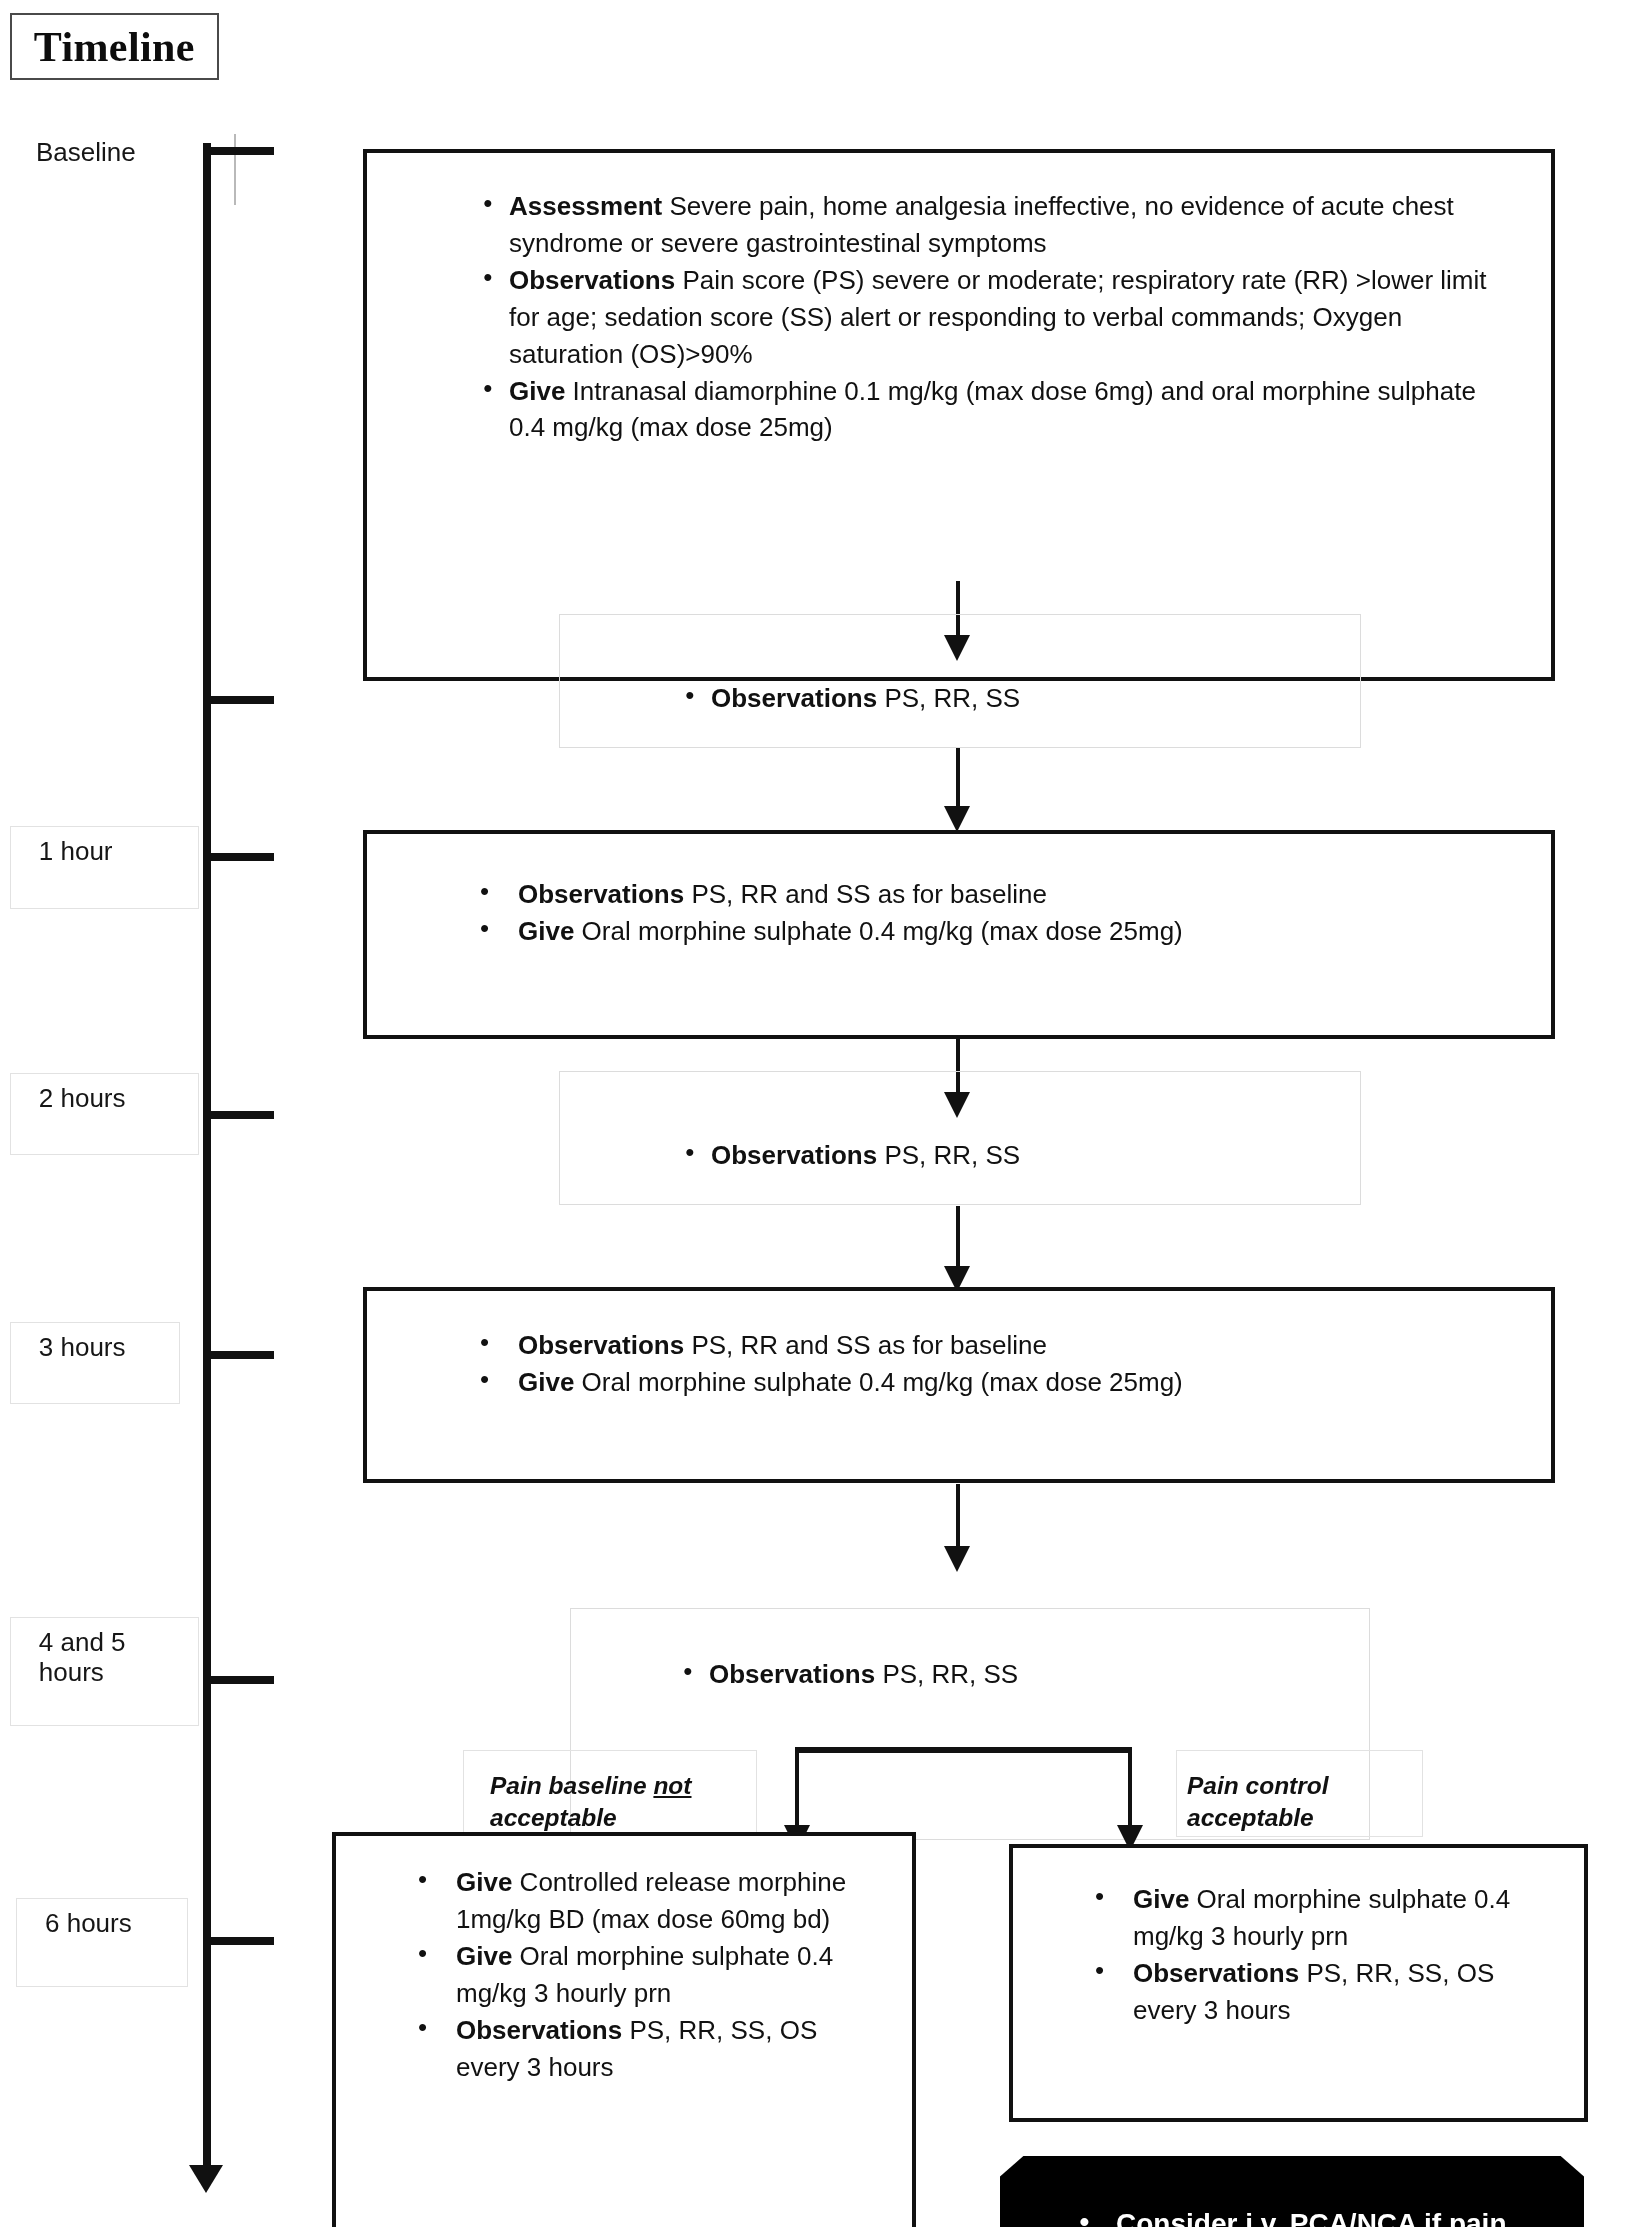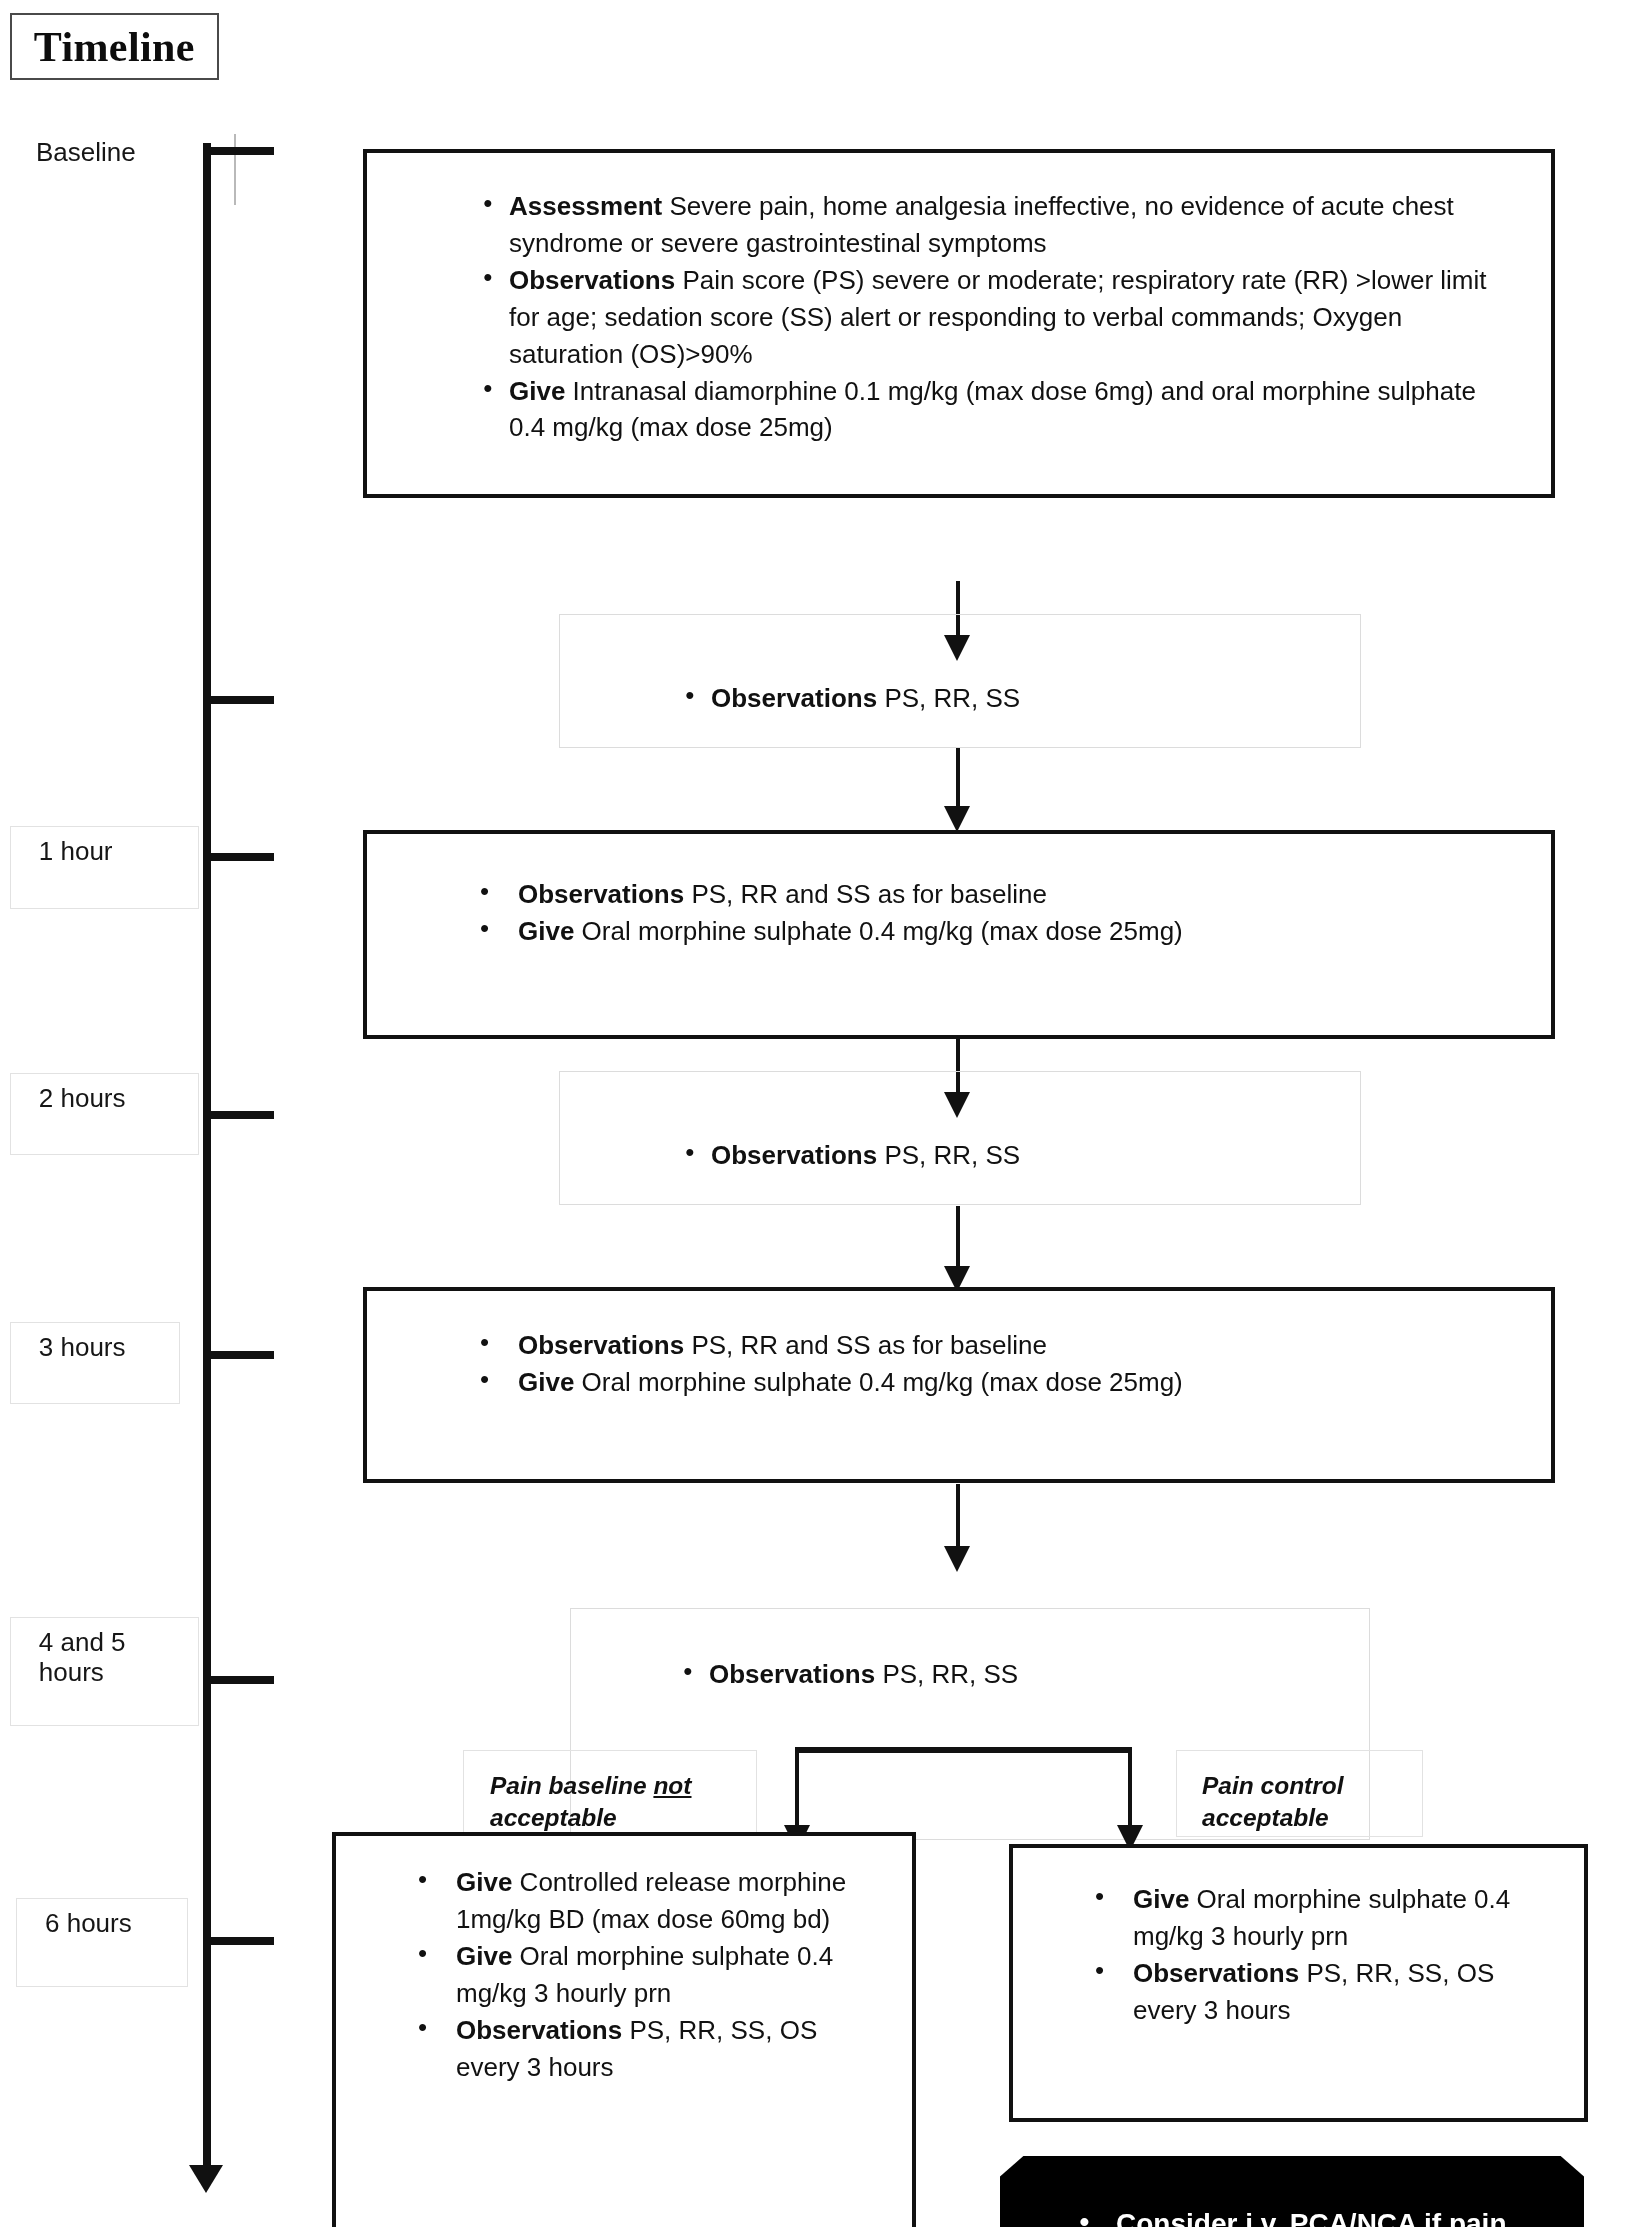--- a/index.html
+++ b/index.html
@@ -139,21 +139,21 @@
     position: absolute;
     border: 0.9px solid #e2e2e2;
     box-sizing: border-box;
     font-style: italic;
     font-weight: bold;
     font-size: 24.5px;
     line-height: 1.3;
     color: #111111;
     padding: 18.7px 0 0 26px;
   }
-  .cond-label.right { padding-left: 25px; }
+  .cond-label.right { padding-left: 10px; }
 
   
   .arrow-v {
     position: absolute;
     width: 4px;
     background: #111111;
   }
   .arrow-head-down {
     position: absolute;
     width: 0;
@@ -198,21 +198,21 @@
 
   <div class="tl-label" style="left:9.8px; top:1073px; width:189px; height:82px;">2 hours</div>
 
   <div class="tl-label" style="left:9.8px; top:1322px; width:170px; height:82px;">3 hours</div>
 
   <div class="tl-label" style="left:9.8px; top:1617px; width:189px; height:109px; white-space:pre-line;">4 and 5
 hours</div>
 
   <div class="tl-label" style="left:16px; top:1898px; width:172px; height:89px;">6 hours</div>
 
-  <div class="box-heavy" style="left:363px; top:149px; width:1192px; height:349px;">
+  <div class="box-heavy" style="left:363px; top:149px; width:1192px; height:532px;">
     <ul class="bul gap-lg" style="margin:35px 53px 0 111px;">
       <li><span class="b">Assessment</span><span> Severe pain, home analgesia ineffective, no evidence of acute chest syndrome or severe gastrointestinal symptoms</span></li>
       <li><span class="b">Observations</span><span>  Pain score (PS) severe or moderate; respiratory rate (RR) &gt;lower limit for age; sedation score (SS) alert or responding to verbal commands; Oxygen saturation (OS)&gt;90%</span></li>
       <li><span class="b">Give</span><span> Intranasal diamorphine 0.1 mg/kg  (max dose 6mg) and oral morphine sulphate 0.4 mg/kg (max dose 25mg)</span></li>
     </ul>
   </div>
 
   <div class="arrow-v" style="left:956px; top:581px; height:58px;"></div>
   <div class="arrow-head-down" style="left:944px; top:635px;"></div>
 

